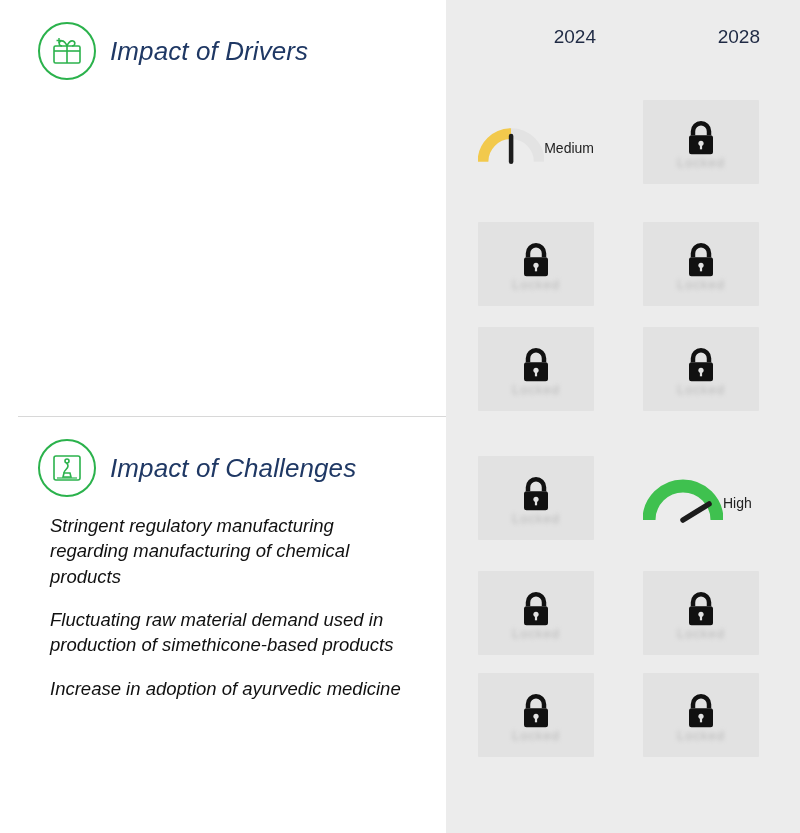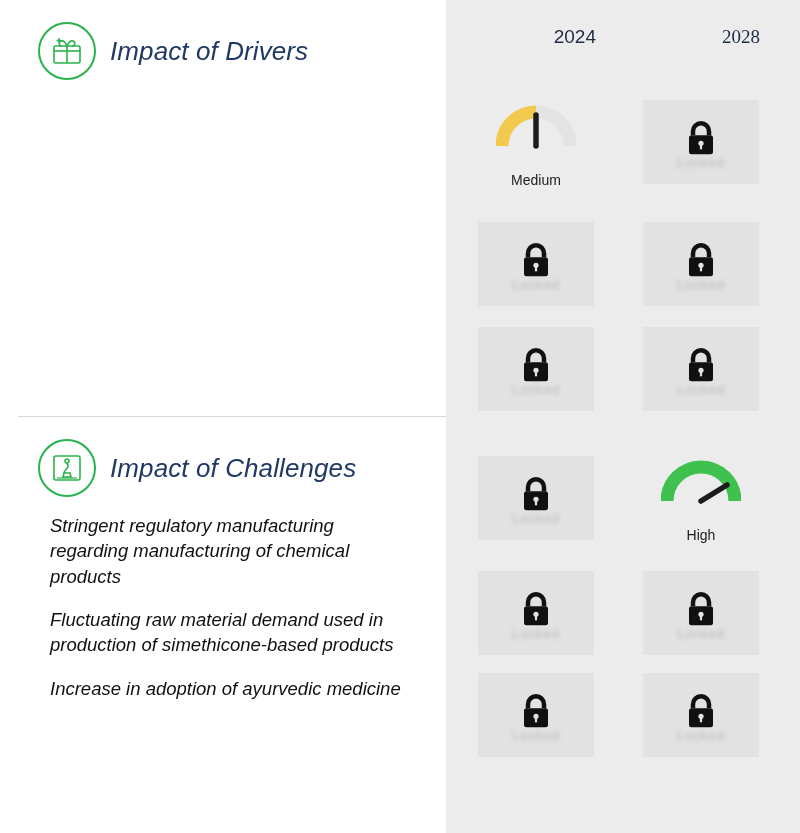--- a/index.html
+++ b/index.html
@@ -31,21 +31,21 @@
   .col-header {
     position: absolute;
     top: 26px;
     width: 120px;
     text-align: right;
     font-size: 19px;
     color: #1f2a44;
     font-family: "Liberation Sans", sans-serif;
   }
   .col-header.y2024 { left: 476px; }
-  .col-header.y2028 { left: 640px; font-family: Liberation Serif, serif; }
+  .col-header.y2028 { left: 640px; }
 
   
   .section {
     position: absolute;
     left: 0;
     width: 446px;
     font-style: italic;
   }
   .section.drivers { top: 0; height: 417px; }
   .section.challenges { top: 417px; height: 416px; }
@@ -123,23 +123,23 @@
   .lock-glyph {
     position: absolute;
     left: 50%;
     top: 50%;
     transform: translate(-50%, -54%);
   }
   .gauge-wrap {
     width: 116px;
     height: 84px;
     display: flex;
-    flex-direction: column;
+    flex-direction: row;
     align-items: center;
-    justify-content: space-between;
+    justify-content: flex-start;
   }
   .gauge-label {
     font-size: 14px;
     color: #222222;
     margin-top: 4px;
     font-family: "Liberation Sans", sans-serif;
   }
 </style>
 </head>
 <body>

